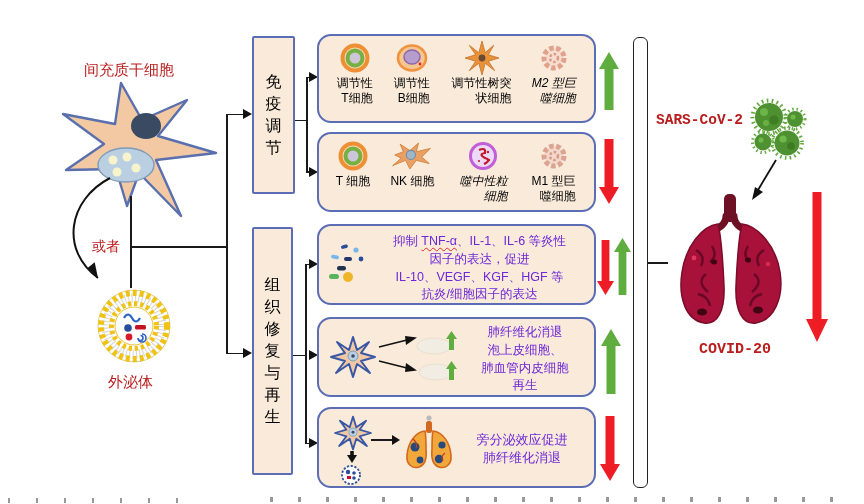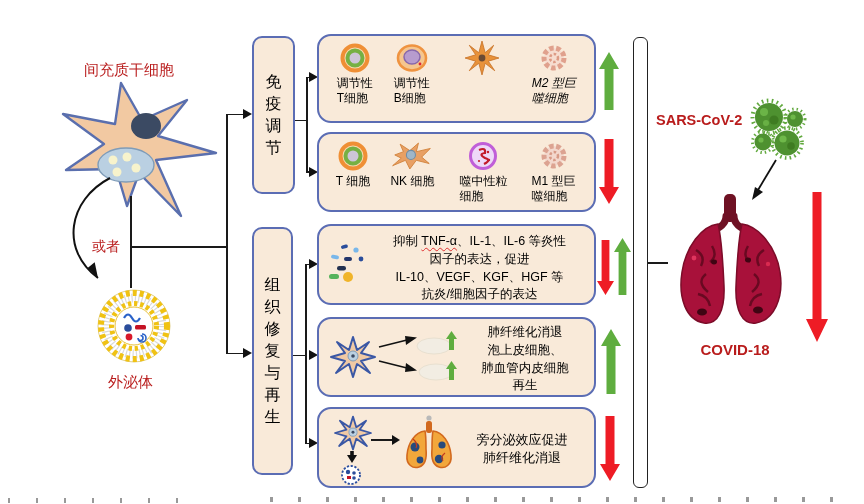--- a/index.html
+++ b/index.html
@@ -2,30 +2,30 @@
 <html><head>
 <meta charset="utf-8">
 <style>
   html,body{margin:0;padding:0;background:#fff;font-family:"Liberation Sans",sans-serif;}
   #stage{position:relative;width:864px;height:504px;background:#fff;overflow:hidden;color:#111;}
   .abs{position:absolute;}
   .hline{position:absolute;height:1.6px;background:#1a1a1a;}
   .vline{position:absolute;width:1.6px;background:#1a1a1a;}
   .arr-r{position:absolute;width:0;height:0;border-left:9px solid #111;border-top:5.5px solid transparent;border-bottom:5.5px solid transparent;}
   .label{position:absolute;color:#b91c1c;}
-  .catbox{position:absolute;background:#f9ead9;border:2px solid #5b6db4;border-radius:10px;display:flex;align-items:center;justify-content:center;box-sizing:border-box;}
+  .catbox{position:absolute;background:#f9ead9;border:2px solid #5b6db4;border-radius:2px;display:flex;align-items:center;justify-content:center;box-sizing:border-box;}
   .vtext{width:18px;word-break:break-all;line-height:1.38;font-size:16px;text-align:center;color:#000;}
   .cbox{position:absolute;left:317px;width:279px;background:#f9ead9;border:2px solid #5b6db4;border-radius:14px;box-sizing:border-box;}
   .cellrow{display:flex;height:100%;padding:4px 8px 2px 8px;box-sizing:border-box;}
   .cellcol{display:flex;flex-direction:column;align-items:center;}
   .ic{height:36px;display:flex;align-items:center;justify-content:center;}
-  .celllabel{font-size:12px;line-height:1.28;text-align:left;white-space:pre-line;color:#000;}
-  .boxtext{font-size:12.5px;line-height:1.42;text-align:center;white-space:pre-line;color:#000000;}
+  .celllabel{font-size:12px;line-height:1.28;text-align:right;white-space:pre-line;color:#000;}
+  .boxtext{font-size:12.5px;line-height:1.42;text-align:center;white-space:pre-line;color:#6d28d9;}
   .tnf{text-decoration:underline wavy #e03030 1px;text-underline-offset:2px;}
-  .serifbold{font-family:Liberation Sans, sans-serif;font-weight:700;}
+  .serifbold{font-family:Liberation Mono, monospace;font-weight:700;}
   .bracket{position:absolute;left:633px;top:37px;width:15px;height:451px;border:1.7px solid #222;border-radius:6px;background:#fff;box-sizing:border-box;}
   .capfrag{position:absolute;height:5px;opacity:.5;background:repeating-linear-gradient(90deg,#333 0 2.5px,transparent 2.5px 28px);}
 </style>
 </head>
 <body>
 
 <div id="stage">
 
   <div class="label" style="left:84px;top:61px;font-size:15px;">间充质干细胞</div>
 
@@ -113,20 +113,22 @@
         <div class="celllabel">调节性
 B细胞</div>
       </div>
       <div class="cellcol" style="width:90px;">
         <div class="ic">
           <svg width="36" height="36" viewBox="0 0 34 34">
               <polygon points="17,1 20,12 28,5 23,14 33,17 23,20 29,29 20,22 17,33 14,22 5,29 11,20 1,17 11,14 5,5 14,12" fill="#e8923a" stroke="#c8742a" stroke-width="0.8" stroke-linejoin="round"></polygon>
               <circle cx="17" cy="17" r="3.2" fill="#6b4a33"></circle>
             </svg>
         </div>
+        <div class="celllabel">调节性树突
+状细胞</div>
       </div>
       <div class="cellcol" style="width:72px;font-style:italic;">
         <div class="ic">
           <svg width="30" height="30">
               <circle cx="15" cy="15" r="10" fill="#f6ddd0" stroke="#e0a18d" stroke-width="5" stroke-dasharray="4.5 2.5"></circle>
               <circle cx="15" cy="15" r="4" fill="none" stroke="#dd9a84" stroke-width="2.5" stroke-dasharray="2.5 2"></circle>
             </svg>
         </div>
         <div class="celllabel">M2 型巨
 噬细胞</div>
@@ -147,21 +149,21 @@
       </div>
       <div class="cellcol" style="width:74px;">
         <div class="ic">
           <svg width="42" height="28" viewBox="0 0 36 26">
               <polygon points="2,12 10,9 7,2 16,8 24,1 22,9 35,6 27,14 34,20 22,17 16,25 12,17 0,22 8,15" fill="#e8a064" stroke="#d07f35" stroke-width="0.8" stroke-linejoin="round"></polygon>
               <circle cx="17" cy="12" r="4.2" fill="#9fb6c8" stroke="#6f8da5" stroke-width="1"></circle>
             </svg>
         </div>
         <div class="celllabel">NK 细胞</div>
       </div>
-      <div class="cellcol" style="width:84px;">
+      <div class="cellcol" style="width:84px;font-style:italic;">
         <div class="ic">
           <svg width="32" height="32">
               <circle cx="16" cy="16" r="12.5" fill="#eed9f8" stroke="#c05fd8" stroke-width="3"></circle>
               <path d="M12,10 q7,-3 6,3 q-7,1 0,5 q7,2 -1,6" fill="none" stroke="#c21b2a" stroke-width="2.2"></path>
               <circle cx="21" cy="12" r="1.2" fill="#c21b2a"></circle>
               <circle cx="22" cy="20" r="1.2" fill="#c21b2a"></circle>
               <circle cx="12" cy="21" r="1.1" fill="#c21b2a"></circle>
             </svg>
         </div>
         <div class="celllabel">噬中性粒
@@ -327,21 +329,21 @@
     <path d="M28,56 q10,6 5,16 M38,80 q-10,8 2,18 M44,52 q6,10 -2,16 M30,100 q10,2 12,12" fill="none" stroke="#5e081d" stroke-width="2.4" opacity=".85"></path>
     <path d="M96,56 q-10,6 -5,16 M86,80 q10,8 -2,18 M80,52 q-6,10 2,16 M94,100 q-10,2 -12,12" fill="none" stroke="#5e081d" stroke-width="2.4" opacity=".85"></path>
     <ellipse cx="34" cy="118" rx="5" ry="3.6" fill="#3f0513"></ellipse>
       <ellipse cx="90" cy="116" rx="5" ry="3.6" fill="#3f0513"></ellipse>
     <ellipse cx="46" cy="68" rx="3" ry="2.4" fill="#3f0513"></ellipse>
       <ellipse cx="80" cy="66" rx="3" ry="2.4" fill="#3f0513"></ellipse>
     <circle cx="26" cy="64" r="2.4" fill="#e0355e"></circle>
       <circle cx="100" cy="70" r="2.2" fill="#d92a50"></circle>
   </svg>
 
-  <div class="label serifbold" style="left:680px;top:341px;width:110px;text-align:center;font-size:15px;">COVID-18</div>
+  <div class="label serifbold" style="left:680px;top:341px;width:110px;text-align:center;font-size:15px;">COVID-20</div>
 
   <svg class="abs" style="left:806px;top:192px;" width="22" height="150">
     <polygon points="11,150 0,127 6.5,127 6.5,0 15.5,0 15.5,127 22,127" fill="#ee1c25"></polygon>
   </svg>
 
   <div class="capfrag" style="left:8px;top:498px;width:170px;"></div>
   <div class="capfrag" style="left:270px;top:497px;width:586px;"></div>
 
 </div>
 

